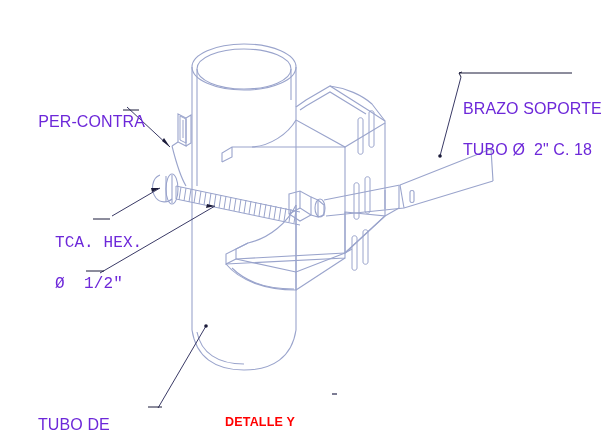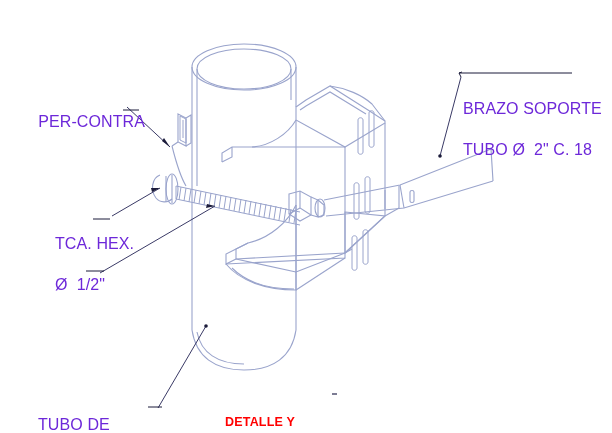--- a/index.html
+++ b/index.html
@@ -224,21 +224,21 @@
     <g fill="none" stroke="#444466" stroke-width="1.4">
       <path d="M332 394 L337 394"></path>
     </g>
 
   </svg>
 
   <div class="lbl" style="left:20px; top:101px;">
     <span>PER-CONTRA</span>
   </div>
 
-  <div class="lbl" style="left:55px; top:210px;">
+  <div class="lbl" style="left:55px; top:210px;font-family:Liberation Mono, monospace;">
     <div>TCA. HEX.</div>
     <div>Ø  1/2"</div>
   </div>
 
 
   <div class="lbl" style="left:38px; top:391px;">
     <div>TUBO DE</div>
     
   </div>
 

